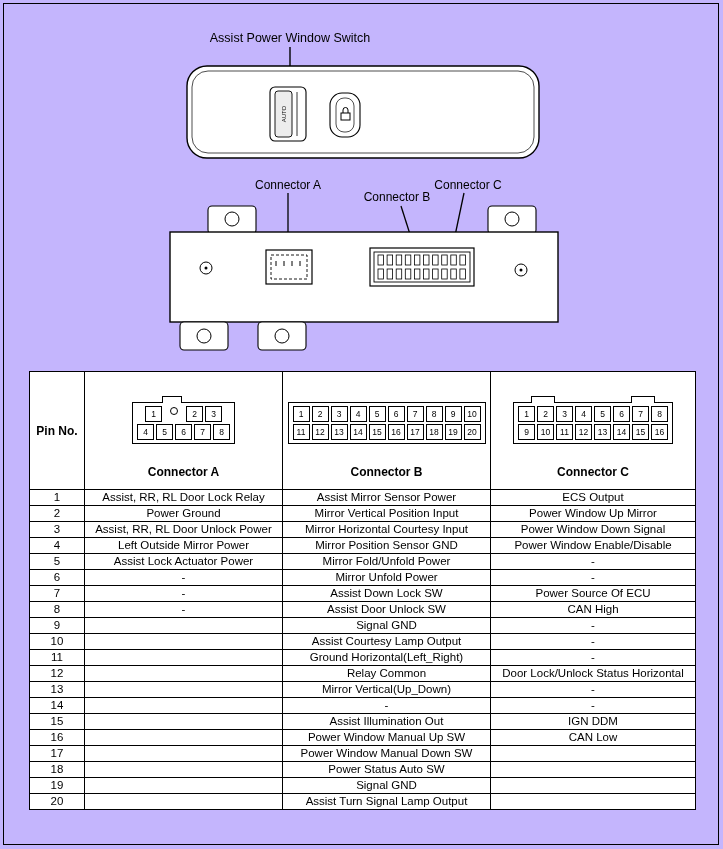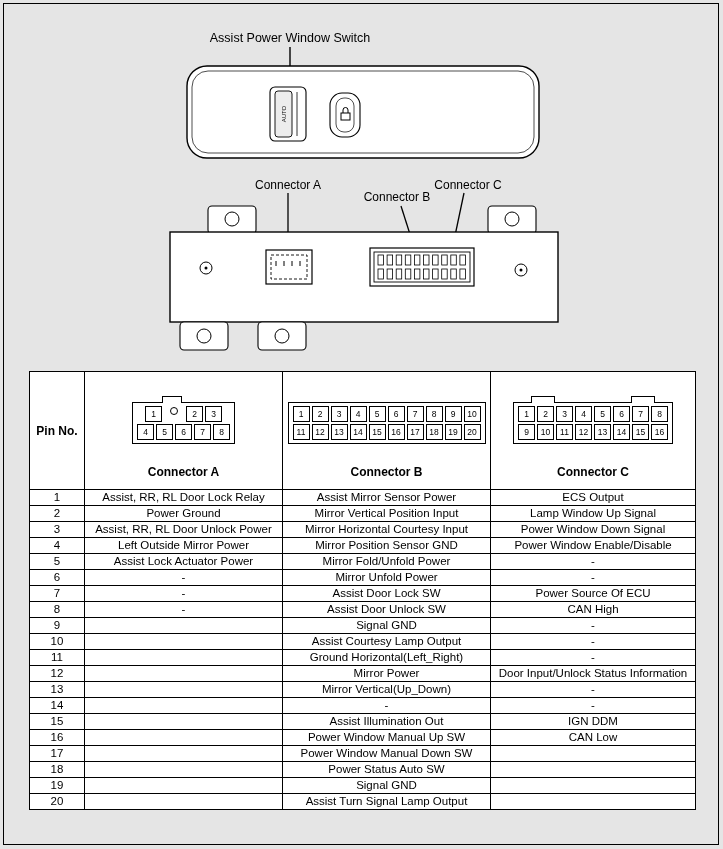--- a/index.html
+++ b/index.html
@@ -1,17 +1,17 @@
 <!DOCTYPE html>
 <html><head>
 <meta charset="utf-8">
 <style>
   * { margin:0; padding:0; box-sizing:border-box; }
   html, body { width:723px; height:849px; background:#fff; font-family:"Liberation Sans", sans-serif; color:#000; }
-  .page { position:relative; width:723px; height:849px; background:#e5e5e5; overflow:hidden; }
+  .page { position:relative; width:723px; height:849px; background:#c4b5fd; overflow:hidden; }
   .frame { position:absolute; left:3px; top:3px; width:716px; height:842px; border:1.5px solid #000; pointer-events:none; }
   .top-art { position:absolute; left:0; top:0; width:723px; height:368px; }
   svg text { font-family:"Liberation Sans", sans-serif; fill:#000; }
 
   .pin-table { position:absolute; left:29px; top:371px; width:666px; border-collapse:collapse; table-layout:fixed; background:#fff; }
   .pin-table th, .pin-table td { border:1px solid #000; text-align:center; vertical-align:middle; }
   .pin-table thead th { height:118px; font-size:12px; font-weight:bold; padding:0; }
   .pin-table td { height:16px; font-size:11.5px; line-height:1.05; padding:0 2px; white-space:nowrap; overflow:hidden; font-weight:normal; }
   .col-pin { width:55px; }
   .col-a { width:198px; }
@@ -241,21 +241,21 @@
         <tr>
           <td>1</td>
           <td>Assist, RR, RL Door Lock Relay</td>
           <td>Assist Mirror Sensor Power</td>
           <td>ECS Output</td>
         </tr>
         <tr>
           <td>2</td>
           <td>Power Ground</td>
           <td>Mirror Vertical Position Input</td>
-          <td>Lamp Window Up Signal</td>
+          <td>Power Window Up Mirror</td>
         </tr>
         <tr>
           <td>3</td>
           <td>Assist, RR, RL Door Unlock Power</td>
           <td>Mirror Horizontal Courtesy Input</td>
           <td>Power Window Down Signal</td>
         </tr>
         <tr>
           <td>4</td>
           <td>Left Outside Mirror Power</td>
@@ -270,21 +270,21 @@
         </tr>
         <tr>
           <td>6</td>
           <td>-</td>
           <td>Mirror Unfold Power</td>
           <td>-</td>
         </tr>
         <tr>
           <td>7</td>
           <td>-</td>
-          <td>Assist Door Lock SW</td>
+          <td>Assist Down Lock SW</td>
           <td>Power Source Of ECU</td>
         </tr>
         <tr>
           <td>8</td>
           <td>-</td>
           <td>Assist Door Unlock SW</td>
           <td>CAN High</td>
         </tr>
         <tr>
           <td>9</td>
@@ -300,22 +300,22 @@
         </tr>
         <tr>
           <td>11</td>
           <td></td>
           <td>Ground Horizontal(Left_Right)</td>
           <td>-</td>
         </tr>
         <tr>
           <td>12</td>
           <td></td>
-          <td>Mirror Power</td>
-          <td>Door Input/Unlock Status Information</td>
+          <td>Relay Common</td>
+          <td>Door Lock/Unlock Status Horizontal</td>
         </tr>
         <tr>
           <td>13</td>
           <td></td>
           <td>Mirror Vertical(Up_Down)</td>
           <td>-</td>
         </tr>
         <tr>
           <td>14</td>
           <td></td>

